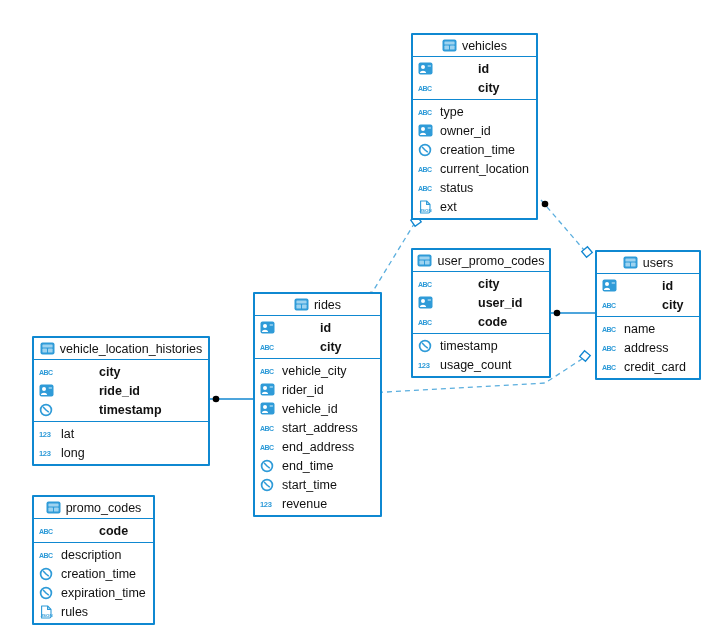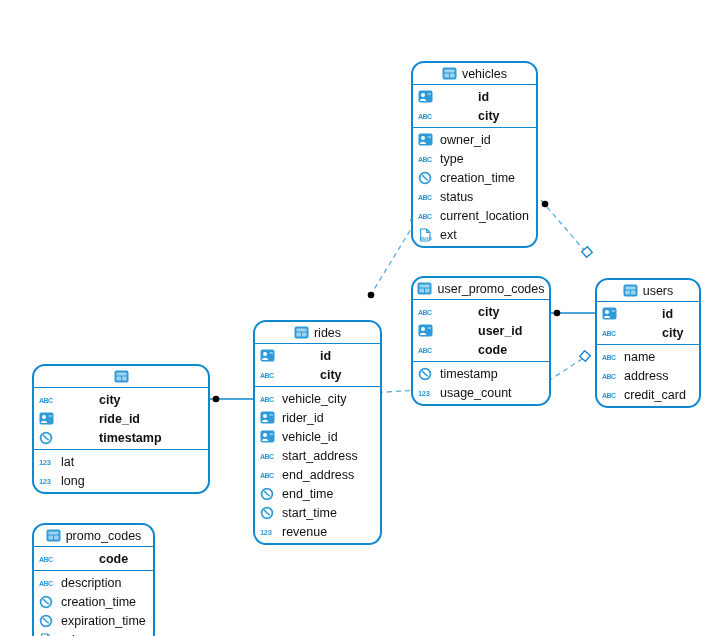--- a/index.html
+++ b/index.html
@@ -1,19 +1,19 @@
 <!DOCTYPE html>
 <html><head>
 <meta charset="utf-8">
 <title>Database Diagram</title>
 <style>
   html,body{margin:0;padding:0;background:#ffffff;}
   body{font-family:"Liberation Sans","DejaVu Sans",sans-serif;}
   .canvas{position:relative;width:705px;height:636px;background:#fff;overflow:hidden;}
-  .table-card{position:absolute;background:#fff;border:2px solid #0f88d1;box-sizing:border-box;border-radius:13px;margin-top:28px;}
+  .table-card{position:absolute;background:#fff;border:2px solid #0f88d1;box-sizing:border-box;border-radius:1px;}
   .card-header{display:flex;align-items:center;justify-content:center;gap:5px;height:21px;
     border-bottom:1.5px solid #0f88d1;font-size:12.5px;color:#111;padding:0 4px;white-space:nowrap;overflow:hidden;}
   .section{padding:2px 0;}
   .pk-section{border-bottom:1.5px solid #0f88d1;}
   .row{display:flex;align-items:center;height:19px;padding:0 5px;gap:4px;font-size:12.5px;color:#111;white-space:nowrap;}
   .row.pk{font-weight:bold;gap:42px;}
   .icon-box{width:18px;flex:0 0 18px;display:flex;align-items:center;justify-content:flex-start;}
   .hdr-icon-box{width:15px;flex:0 0 15px;display:flex;align-items:center;}
   .overlay{position:absolute;left:0;top:0;pointer-events:none;}
   .overlay .rel-line{pointer-events:stroke;}
@@ -66,61 +66,61 @@
             <svg width="17" height="11" viewBox="0 0 17 11">
     <text x="0" y="8.6" font-size="7" font-weight="bold" fill="#2f9bd8" font-family="'Liberation Sans','DejaVu Sans',sans-serif" letter-spacing="-0.6">ABC</text>
             </svg>
           </span>
     <span class="col-label">city</span>
   </div>
      </div>
      <div class="section">
        <div class="row">
     <span class="icon-box">
+            <svg width="17" height="11" viewBox="0 0 17 11">
+    <text x="0" y="8.6" font-size="7" font-weight="bold" fill="#2f9bd8" font-family="'Liberation Sans','DejaVu Sans',sans-serif" letter-spacing="-0.6">ABC</text>
+            </svg>
+          </span>
+    <span class="col-label">type</span>
+  </div>
+        <div class="row">
+    <span class="icon-box">
             <svg width="15" height="13" viewBox="0 0 15 13">
     <rect x="0.5" y="0.5" width="14" height="12" rx="2" fill="#2f9bd8"></rect>
     <circle cx="5" cy="4.9" r="2" fill="#fff"></circle>
     <path d="M1.9 10.9 C2.1 7.9 7.9 7.9 8.1 10.9 Z" fill="#fff"></path>
     <rect x="9.6" y="3.2" width="3.4" height="1.5" rx="0.4" fill="#9ed3f0"></rect>
             </svg>
           </span>
     <span class="col-label">owner_id</span>
   </div>
         <div class="row">
     <span class="icon-box">
-            <svg width="17" height="11" viewBox="0 0 17 11">
-    <text x="0" y="8.6" font-size="7" font-weight="bold" fill="#2f9bd8" font-family="'Liberation Sans','DejaVu Sans',sans-serif" letter-spacing="-0.6">ABC</text>
-            </svg>
-          </span>
-    <span class="col-label">type</span>
-  </div>
-        <div class="row">
-    <span class="icon-box">
             <svg width="14" height="14" viewBox="0 0 14 14">
     <circle cx="7" cy="7" r="5.4" fill="#fff" stroke="#2f9bd8" stroke-width="1.7"></circle>
     <path d="M7 7 L4.6 4.4 M7 7 L9.4 8.8" stroke="#2f9bd8" stroke-width="1.5" fill="none" stroke-linecap="round"></path>
             </svg>
           </span>
     <span class="col-label">creation_time</span>
   </div>
         <div class="row">
     <span class="icon-box">
             <svg width="17" height="11" viewBox="0 0 17 11">
     <text x="0" y="8.6" font-size="7" font-weight="bold" fill="#2f9bd8" font-family="'Liberation Sans','DejaVu Sans',sans-serif" letter-spacing="-0.6">ABC</text>
             </svg>
           </span>
+    <span class="col-label">current_location</span>
+  </div>
+        <div class="row">
+    <span class="icon-box">
+            <svg width="17" height="11" viewBox="0 0 17 11">
+    <text x="0" y="8.6" font-size="7" font-weight="bold" fill="#2f9bd8" font-family="'Liberation Sans','DejaVu Sans',sans-serif" letter-spacing="-0.6">ABC</text>
+            </svg>
+          </span>
     <span class="col-label">status</span>
-  </div>
-        <div class="row">
-    <span class="icon-box">
-            <svg width="17" height="11" viewBox="0 0 17 11">
-    <text x="0" y="8.6" font-size="7" font-weight="bold" fill="#2f9bd8" font-family="'Liberation Sans','DejaVu Sans',sans-serif" letter-spacing="-0.6">ABC</text>
-            </svg>
-          </span>
-    <span class="col-label">current_location</span>
   </div>
         <div class="row">
     <span class="icon-box">
             <svg width="14" height="14" viewBox="0 0 14 14">
     <path d="M2.6 1 h6 l3.4 3.4 v7 q0 1.6 -1.6 1.6 h-7.8 z" fill="#fff" stroke="#2f9bd8" stroke-width="1.1" stroke-linejoin="round"></path>
     <path d="M8.6 1 v3.4 h3.4" fill="none" stroke="#2f9bd8" stroke-width="1.1"></path>
     <text x="1.6" y="12.3" font-size="4.4" font-weight="bold" fill="#2f9bd8" font-family="'Liberation Sans','DejaVu Sans',sans-serif">JSON</text>
             </svg>
           </span>
     <span class="col-label">ext</span>
@@ -359,20 +359,21 @@
     <div class="table-card" style="left: 32px; top: 336px; width: 178px;">
       <div class="card-header">
        <span class="hdr-icon-box">
           <svg width="15" height="13" viewBox="0 0 15 13">
     <rect x="0.5" y="0.5" width="14" height="12" rx="2" fill="#2f9bd8"></rect>
     <rect x="2.4" y="2.4" width="10.2" height="3.1" rx="0.6" fill="#9ed3f0"></rect>
     <rect x="2.4" y="6.6" width="4.6" height="4" rx="0.6" fill="#9ed3f0"></rect>
     <rect x="8" y="6.6" width="4.6" height="4" rx="0.6" fill="#9ed3f0"></rect>
           </svg>
         </span>
+       <span>vehicle_location_histories</span>
      </div>
      <div class="section pk-section">
        <div class="row pk">
     <span class="icon-box">
             <svg width="17" height="11" viewBox="0 0 17 11">
     <text x="0" y="8.6" font-size="7" font-weight="bold" fill="#2f9bd8" font-family="'Liberation Sans','DejaVu Sans',sans-serif" letter-spacing="-0.6">ABC</text>
             </svg>
           </span>
     <span class="col-label">city</span>
   </div>

